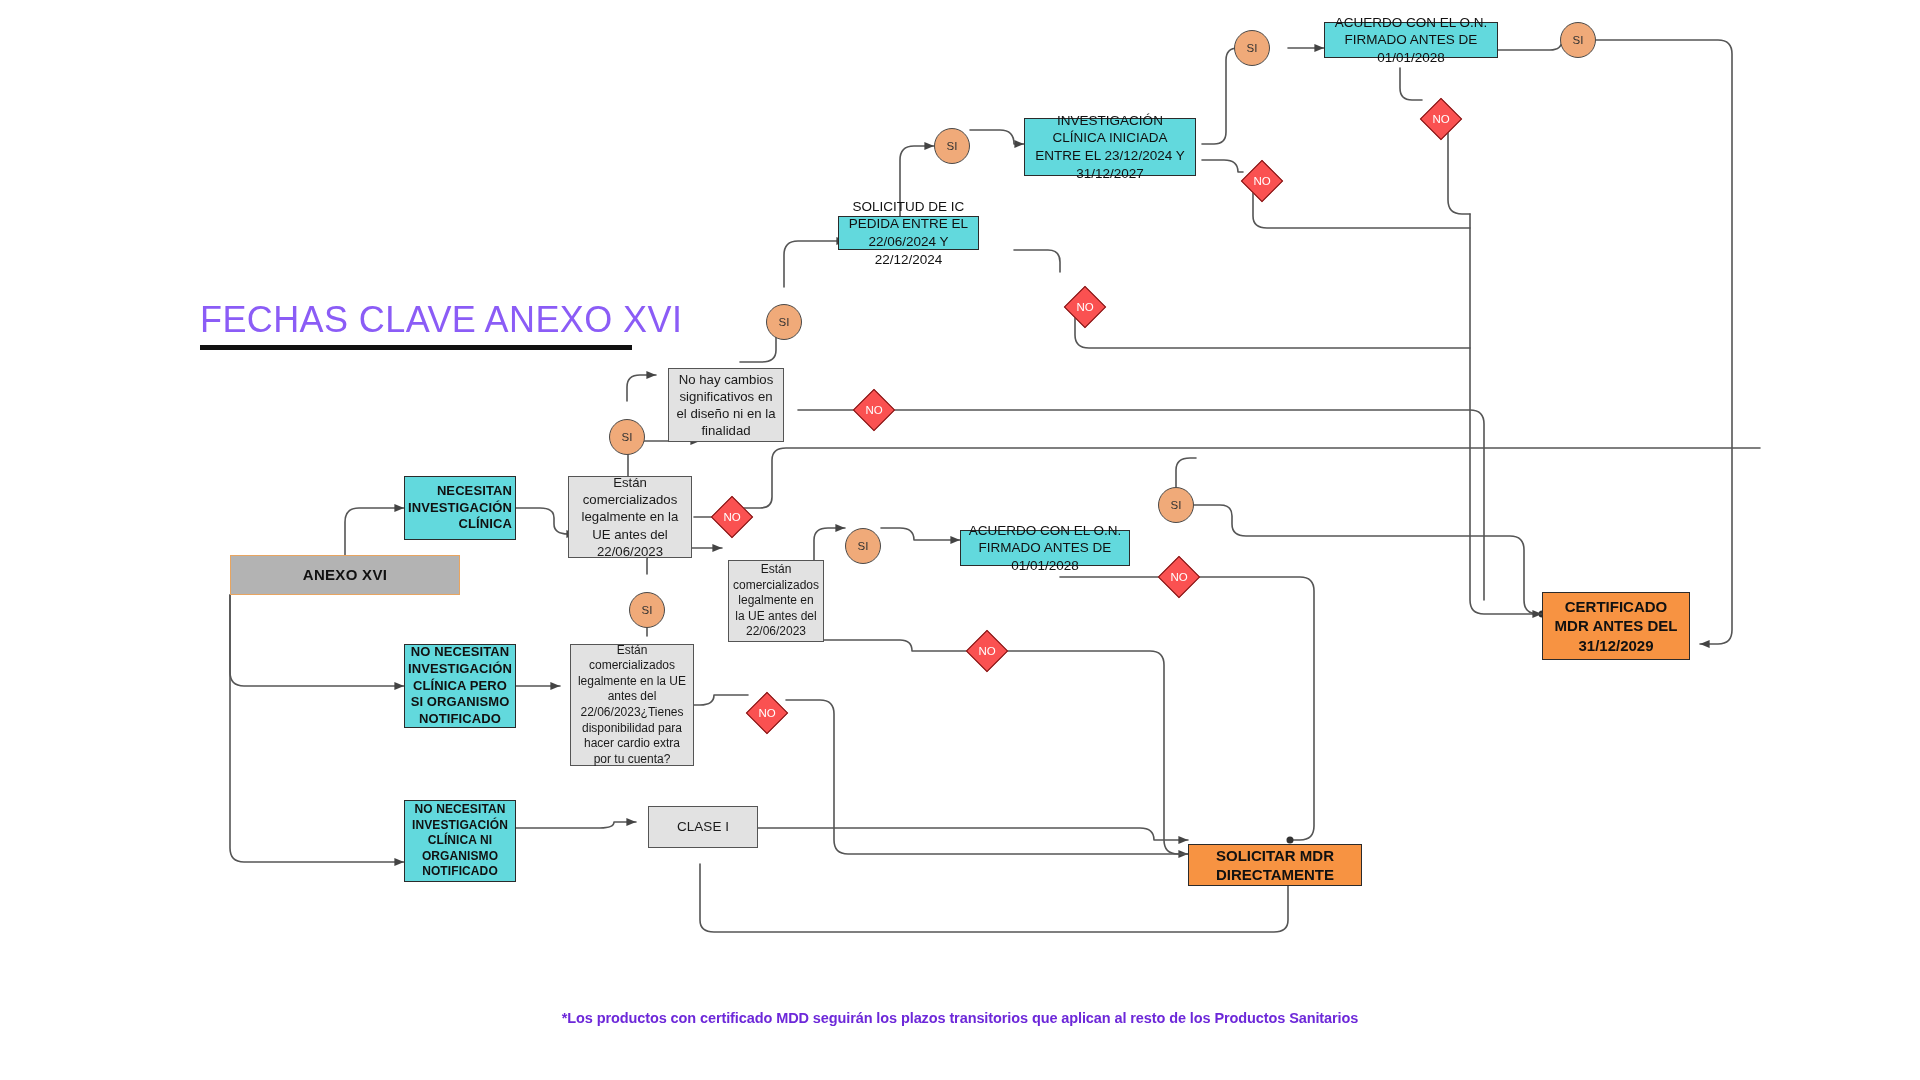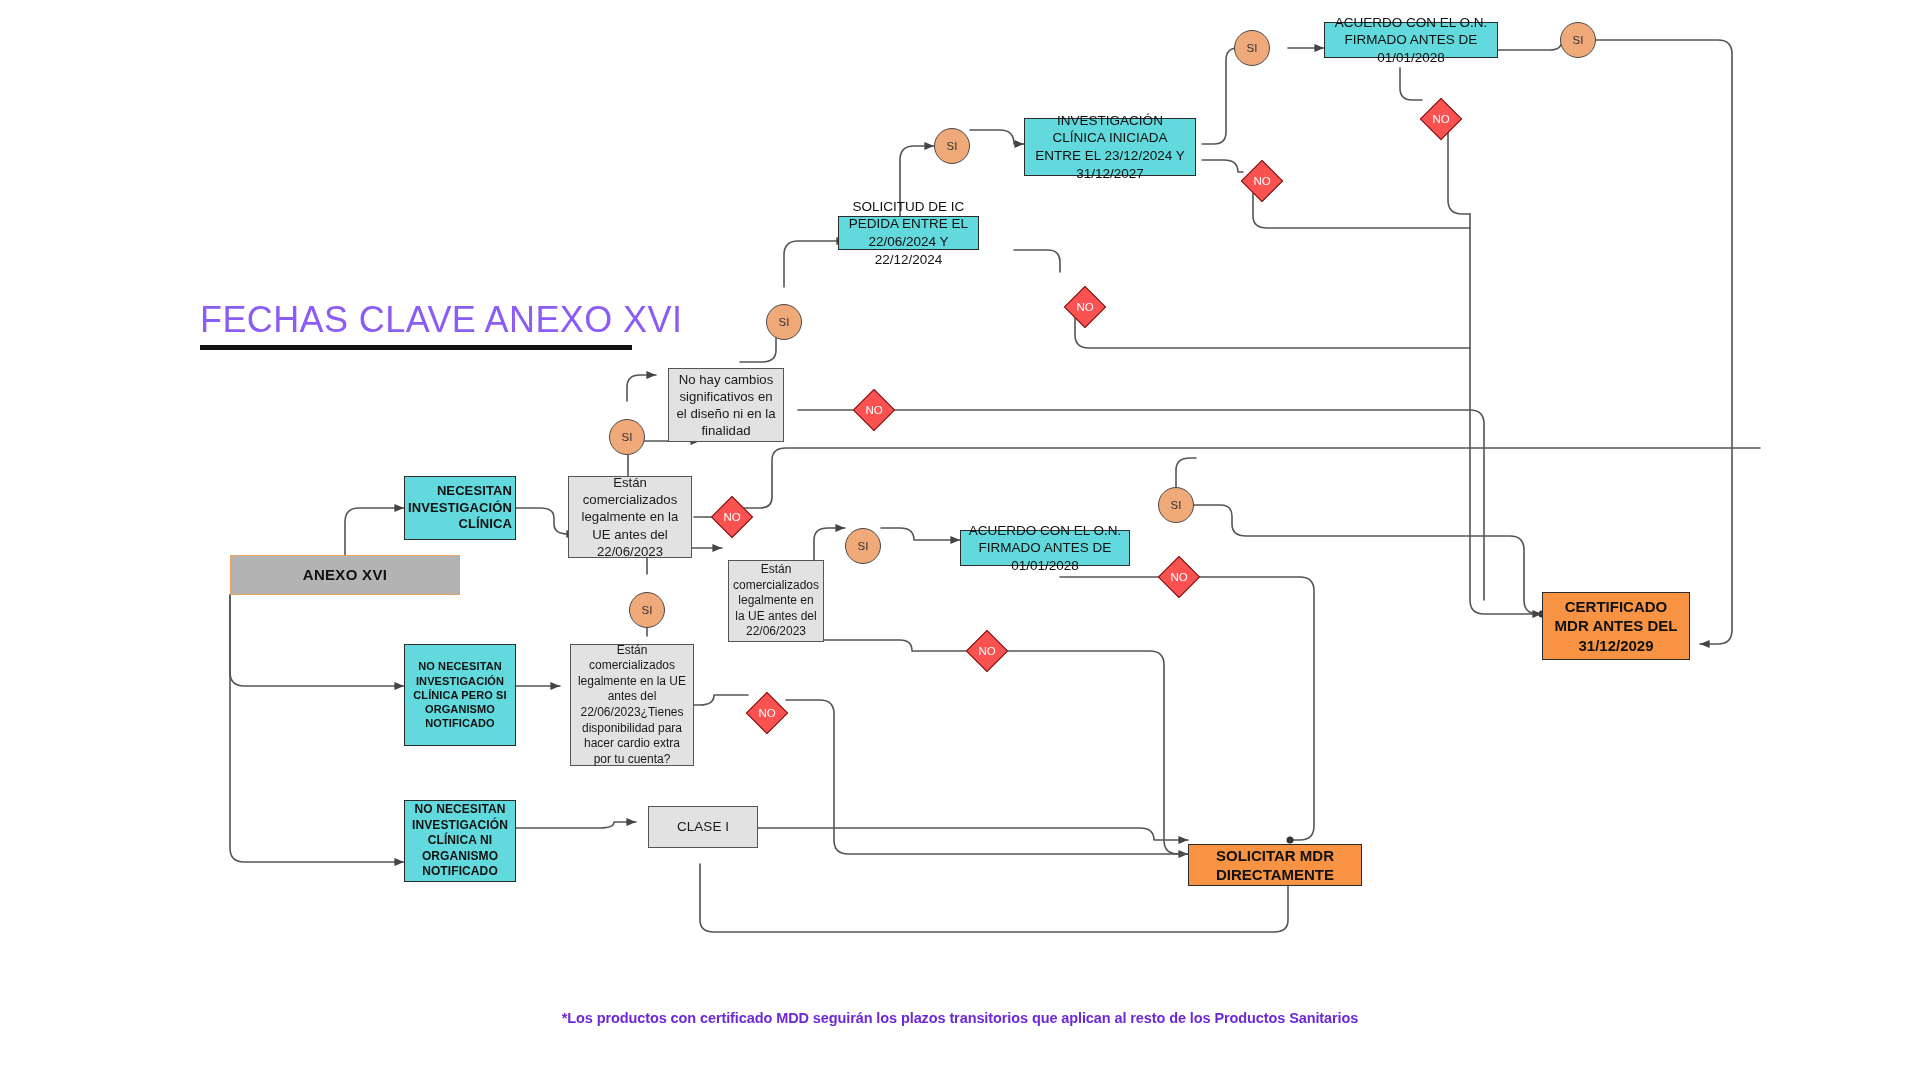--- a/index.html
+++ b/index.html
@@ -253,21 +253,21 @@
   </div>
 
   <div class="node node-anexo" style="left:230px; top:555px; width:230px; height:40px;">
     <span>ANEXO XVI</span>
   </div>
 
   <div class="node node-cyan" style="left:404px; top:476px; width:112px; height:64px;text-align:right;">
     <span>NECESITAN INVESTIGACIÓN CLÍNICA</span>
   </div>
 
-  <div class="node node-cyan" style="left:404px; top:644px; width:112px; height:102px; font-size:11px;">
+  <div class="node node-cyan" style="left:404px; top:644px; width:112px; height:84px; font-size:13px;">
     <span>NO NECESITAN INVESTIGACIÓN CLÍNICA PERO SI ORGANISMO NOTIFICADO</span>
   </div>
 
   <div class="node node-cyan" style="left:404px; top:800px; width:112px; height:82px; font-size:12px;">
     <span>NO NECESITAN INVESTIGACIÓN CLÍNICA NI ORGANISMO NOTIFICADO</span>
   </div>
 
   <div class="node node-gray" style="left:568px; top:476px; width:124px; height:82px;">
     <span>Están comercializados legalmente en la UE antes del 22/06/2023</span>
   </div>

